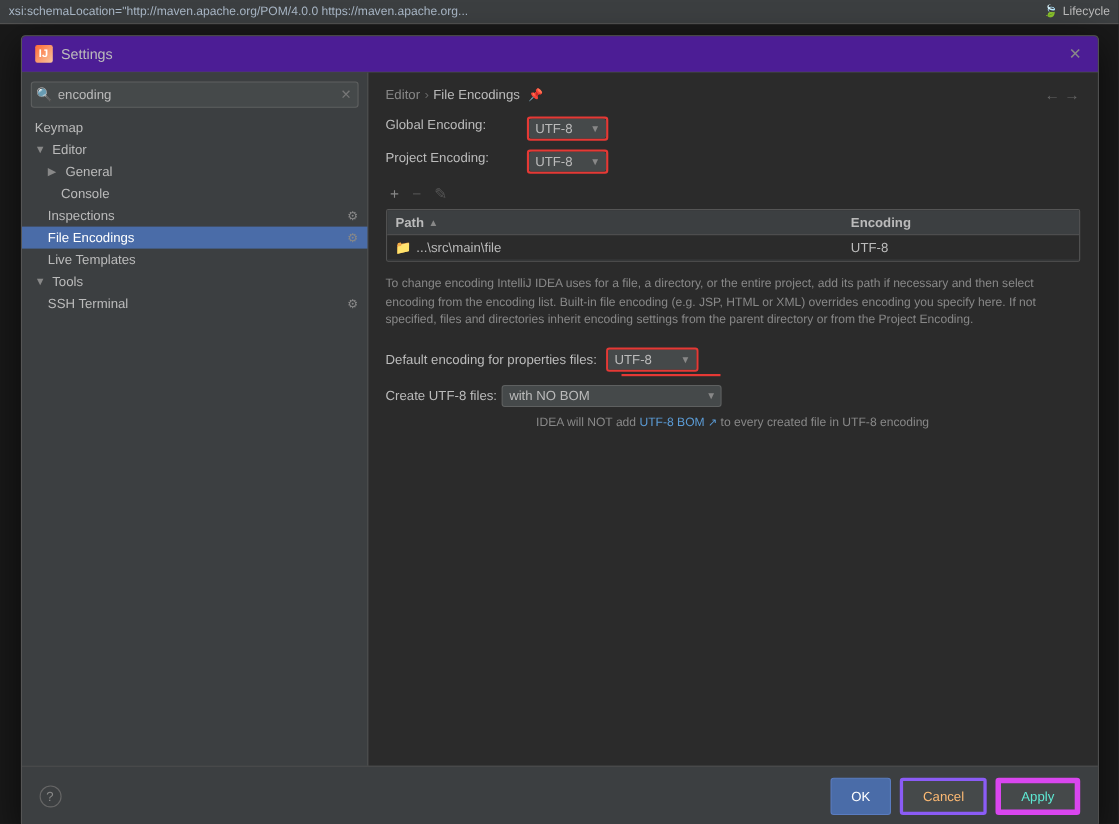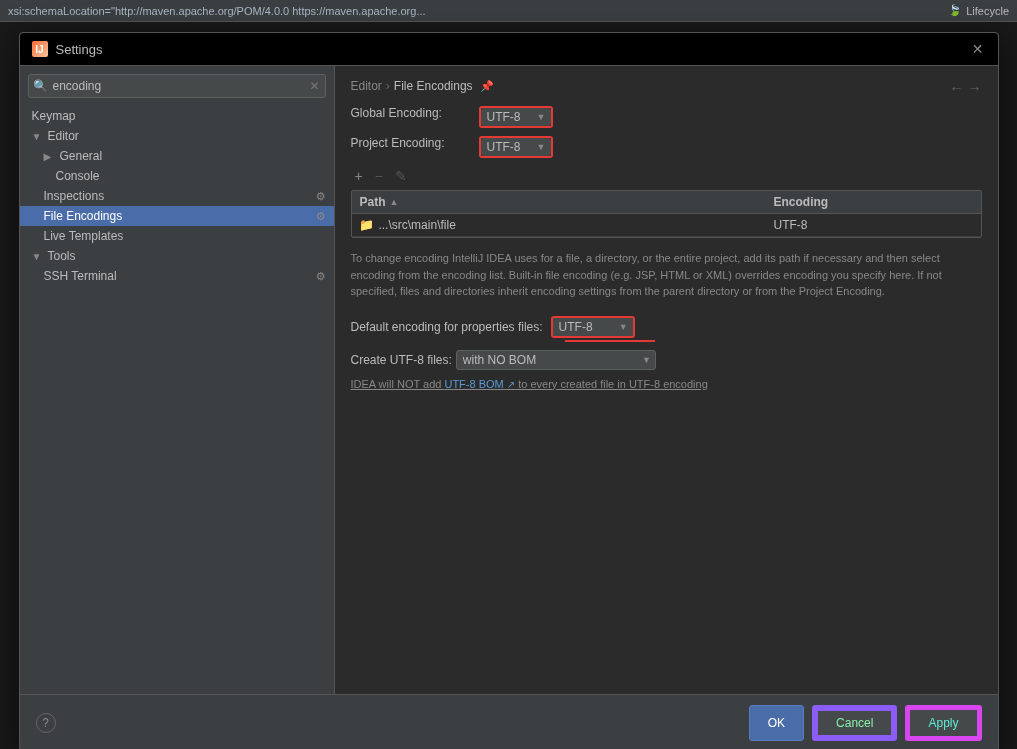--- a/index.html
+++ b/index.html
@@ -56,21 +56,21 @@
       border-radius: 4px;
       width: 980px;
       min-height: 720px;
       display: flex;
       flex-direction: column;
       box-shadow: 0 8px 32px rgba(0,0,0,0.6);
     }
 
     
     .dialog-titlebar {
-      background: #000000;
+      background: #4c1d95;
       border-bottom: 1px solid #555;
       padding: 8px 12px;
       display: flex;
       align-items: center;
       justify-content: space-between;
       border-radius: 4px 4px 0 0;
     }
     .dialog-title-left {
       display: flex;
       align-items: center;
@@ -437,21 +437,21 @@
       appearance: none;
       -webkit-appearance: none;
       min-width: 200px;
       outline: none;
     }
 
     
     .bom-note {
       font-size: 11px;
       color: #888;
-      text-decoration: underline;
+      text-align: center;
     }
     .bom-link {
       color: #5b9bd5;
       text-decoration: none;
     }
     .bom-arrow { font-size: 10px; }
 
     
     .dialog-bottom {
       border-top: 1px solid #555;
@@ -487,22 +487,22 @@
       border: none;
       outline: none;
     }
     .btn-ok {
       background: #4a6ca8;
       color: #fff;
       border: 1px solid #5a7cc0;
     }
     .btn-cancel {
       background: #45494a;
-      color: #86efac;
-      border: 6px solid #8b5cf6;
+      color: #fdba74;
+      border: 3px solid #8b5cf6;
     }
     .btn-apply {
       background: #45494a;
       color: #5eead4;
       border: 5px solid #d946ef;
     }
   </style>
 </head>
 <body>
 

